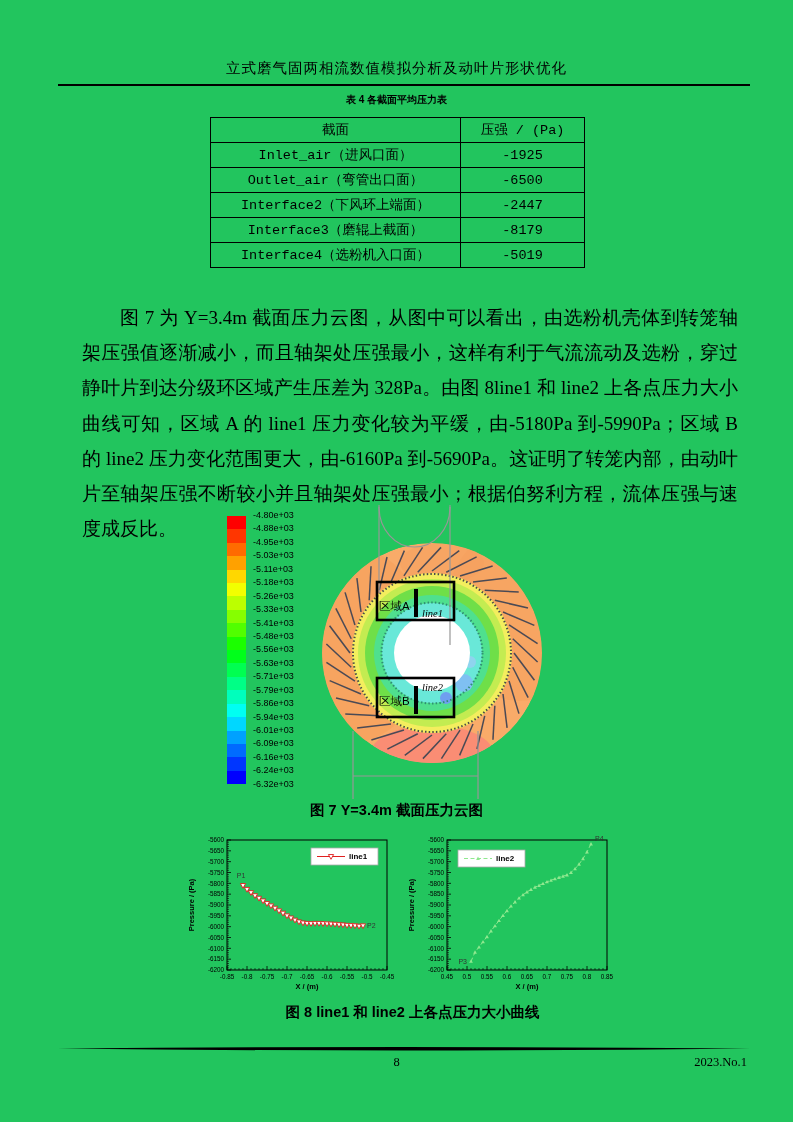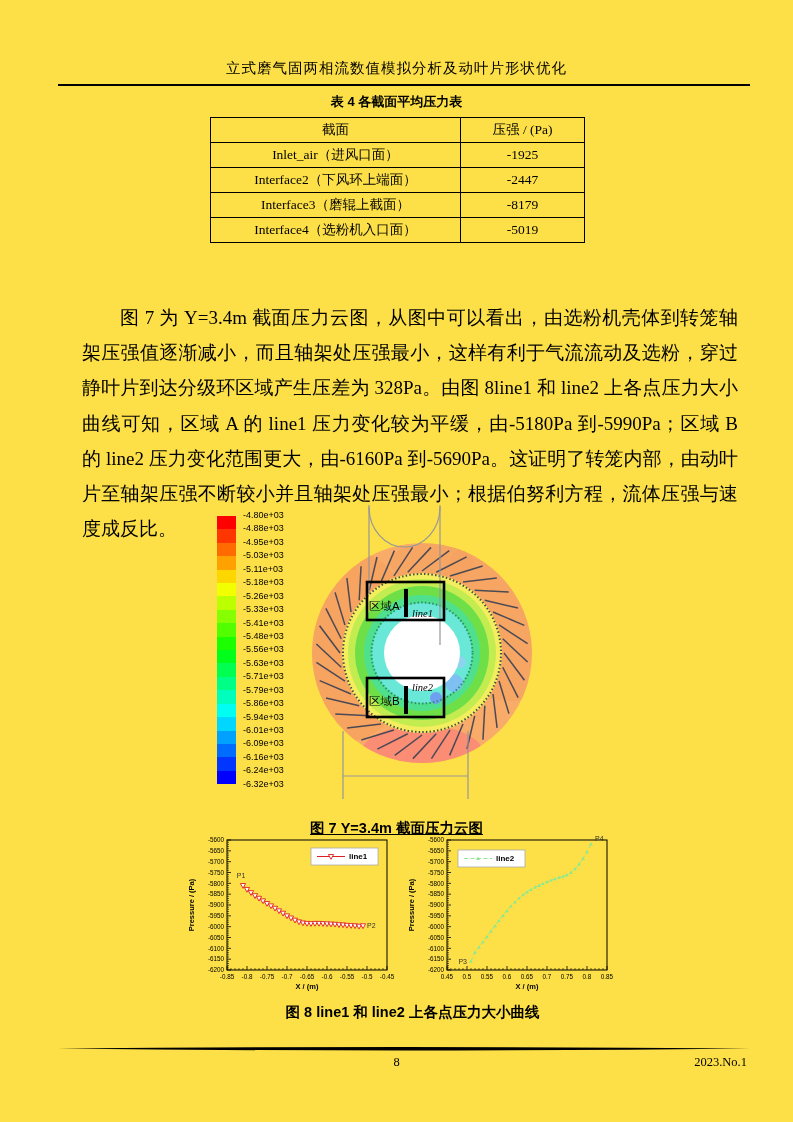--- a/index.html
+++ b/index.html
@@ -1,45 +1,45 @@
 <!DOCTYPE html>
 <html><head>
 <meta charset="utf-8">
 <style>
   html,body{margin:0;padding:0;background:#e8e8e8;}
-  .page{position:relative;width:793px;height:1122px;background:#fde047;margin:0 auto;
+  .page{position:relative;width:793px;height:1122px;background:#22c55e;margin:0 auto;
         font-family:"Liberation Serif",serif;color:#000;overflow:hidden;}
 
   .header-title{position:absolute;top:59px;left:0;right:0;text-align:center;
                 font-size:14.5px;letter-spacing:1px;}
   .header-rule{position:absolute;top:84px;left:58px;width:692px;border-top:2px solid #000;}
 
   .table-caption{position:absolute;top:93px;left:0;right:0;text-align:center;
-                 font-weight:bold;font-size:13px;font-family:"Liberation Sans",sans-serif;}
+                 font-weight:bold;font-size:10px;font-family:"Liberation Sans",sans-serif;}
   table.pressure{position:absolute;top:117px;left:210px;width:374px;border-collapse:collapse;
-                 font-size:13.5px;table-layout:fixed;}
+                 font-size:13.5px;table-layout:fixed;font-family:Liberation Mono, monospace;}
   table.pressure th,table.pressure td{border:1.4px solid #000;text-align:center;
                  padding:2px 3px;height:20px;font-weight:normal;}
   table.pressure col.c1{width:250px;} table.pressure col.c2{width:124px;}
 
   .body-text{position:absolute;top:288px;left:70px;width:656px;margin:12px;
              font-size:19px;line-height:35.2px;text-align:justify;text-indent:2em;}
 
-  .figure7{position:absolute;top:505px;left:2px;width:645px;height:300px;padding-left:16px;}
+  .figure7{position:absolute;top:505px;left:12px;width:645px;height:300px;padding-left:16px;}
   .colorbar{position:absolute;left:215px;top:11px;width:19px;height:268px;
             display:flex;flex-direction:column;}
   .colorbar div{flex:1;}
   .colorbar-labels{position:absolute;left:241px;top:6px;height:278px;display:flex;
             flex-direction:column;justify-content:space-between;
             font-family:"Liberation Sans",sans-serif;font-size:9px;line-height:9px;}
   .contour{position:absolute;left:280px;top:0;}
 
   .fig-caption{position:absolute;left:0;right:0;text-align:center;font-weight:bold;
                font-size:14.5px;font-family:"Liberation Sans",sans-serif;}
-  .fig7-caption{top:819px;text-decoration:underline;}
+  .fig7-caption{top:801px;}
   .fig8-caption{top:1003px;margin-left:32px;}
 
   .figure8{position:absolute;top:831px;left:183px;width:440px;height:172px;display:flex;}
 
   .footer-rule{position:absolute;top:1046px;left:58px;}
   .footer-page{position:absolute;top:1055px;left:0;right:0;text-align:center;font-size:12.5px;}
   .footer-issue{position:absolute;top:1055px;right:46px;font-size:12.5px;margin-left:44px;}
 </style>
 </head>
 <body>
@@ -58,20 +58,24 @@
     <thead>
       <tr>
         <th>截面</th>
         <th>压强 / (Pa)</th>
       </tr>
     </thead>
     <tbody>
         <tr>
           <td>Inlet_air（进风口面）</td>
           <td>-1925</td>
+        </tr>
+        <tr>
+          <td>Outlet_air（弯管出口面）</td>
+          <td>-6500</td>
         </tr>
         <tr>
           <td>Interface2（下风环上端面）</td>
           <td>-2447</td>
         </tr>
         <tr>
           <td>Interface3（磨辊上截面）</td>
           <td>-8179</td>
         </tr>
         <tr>

